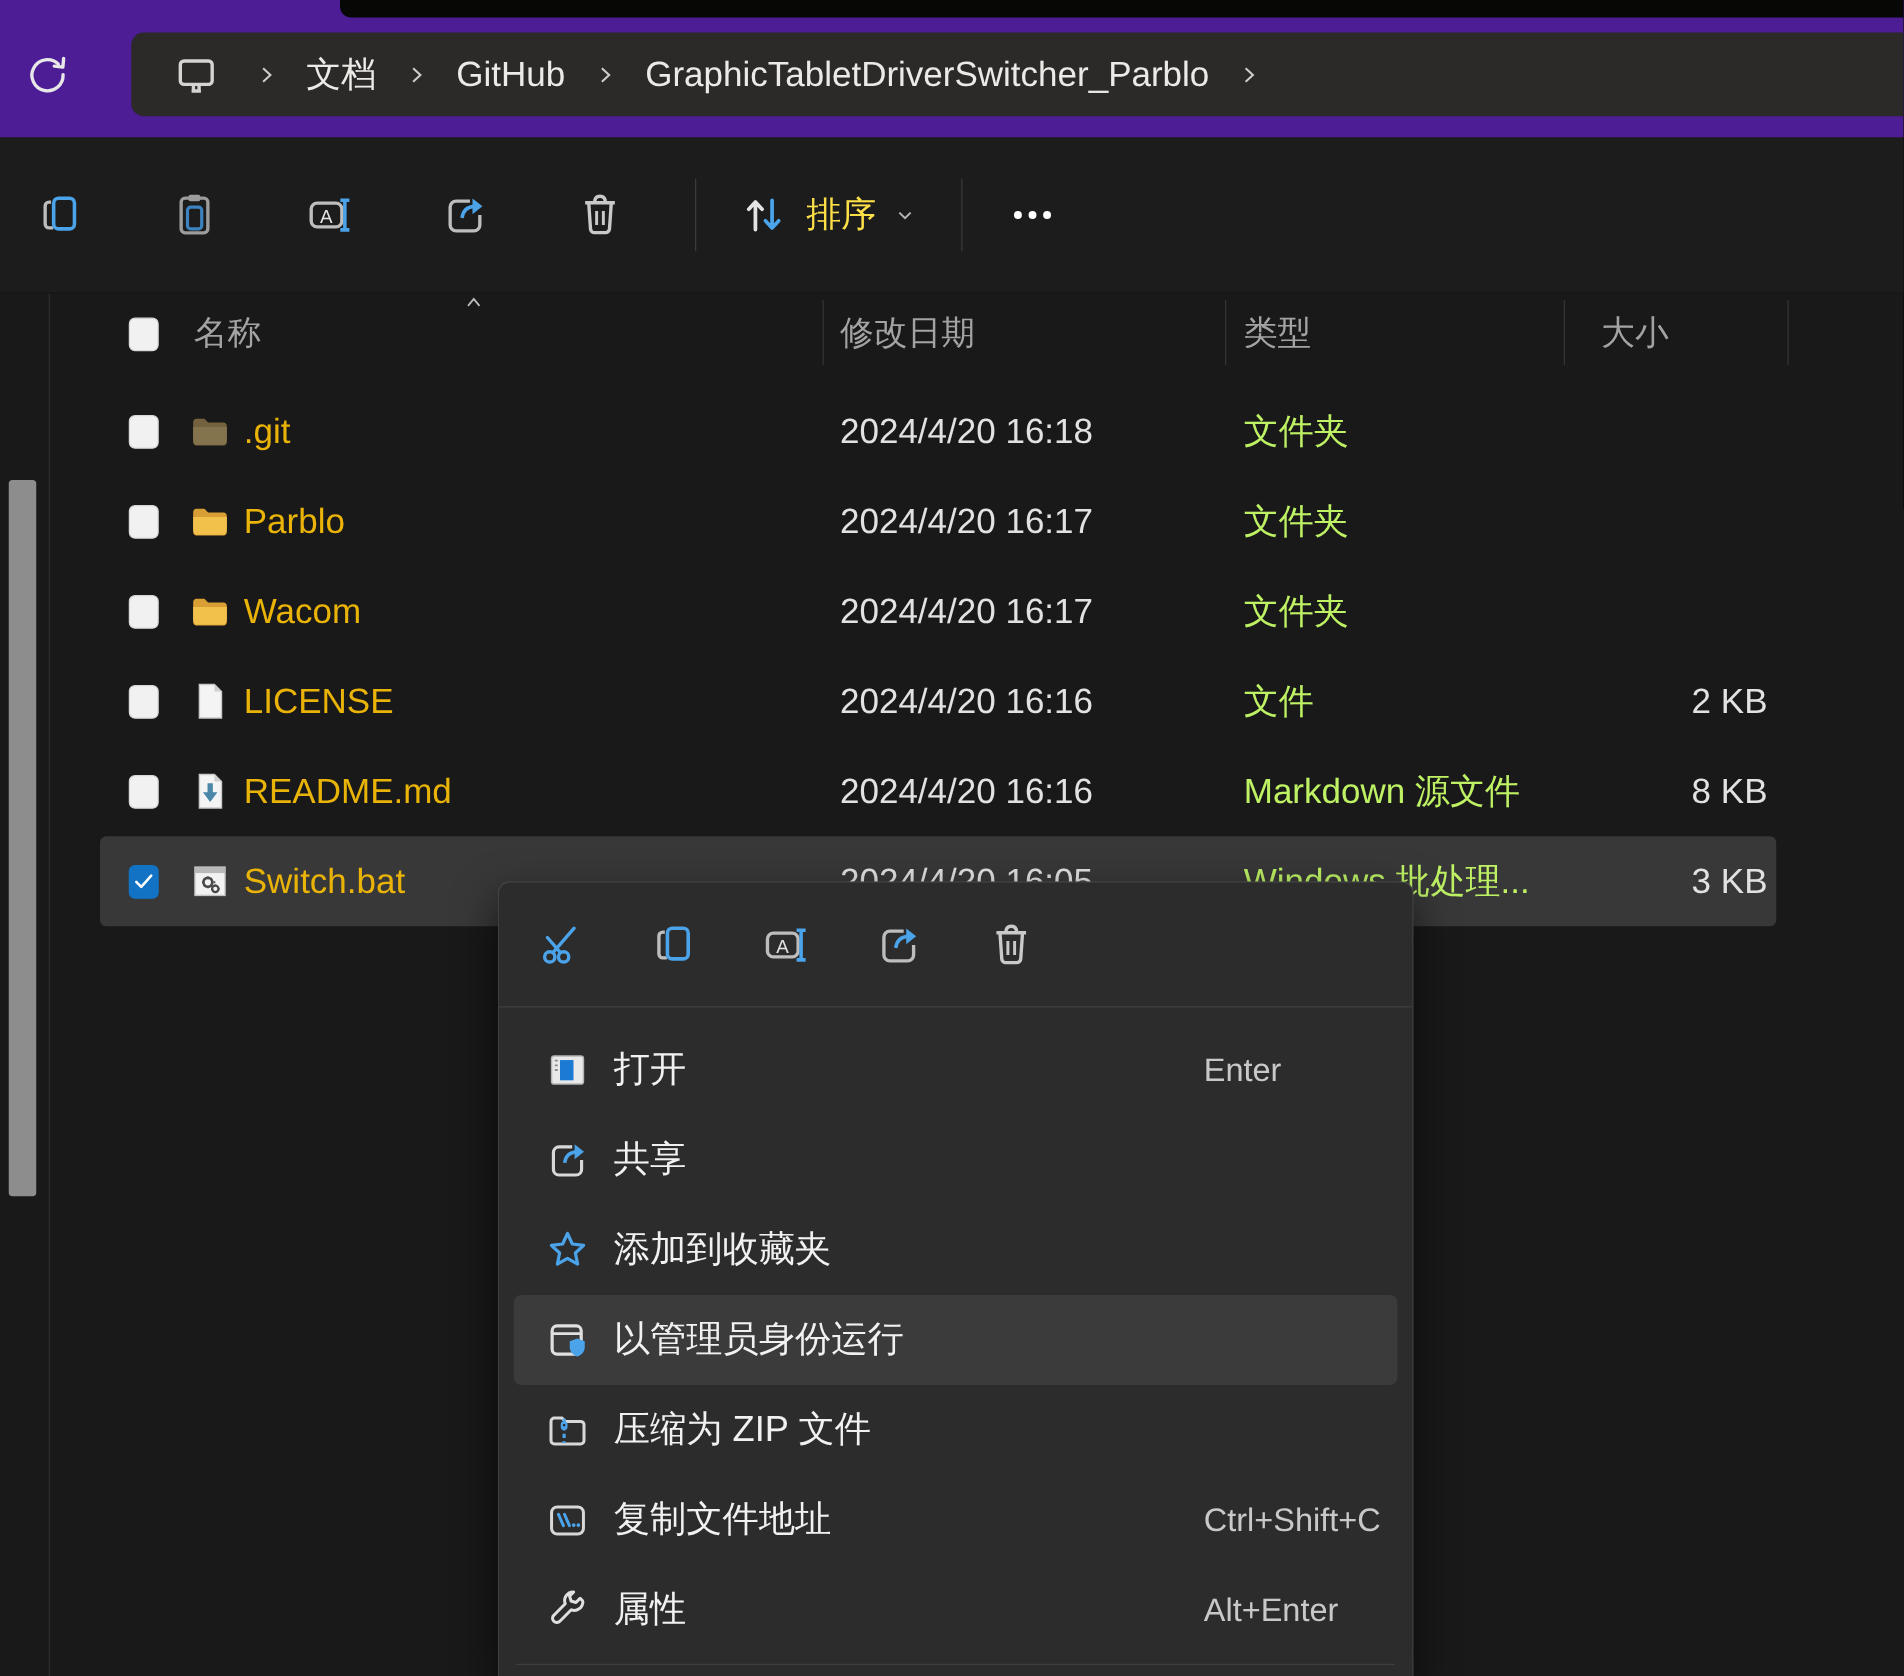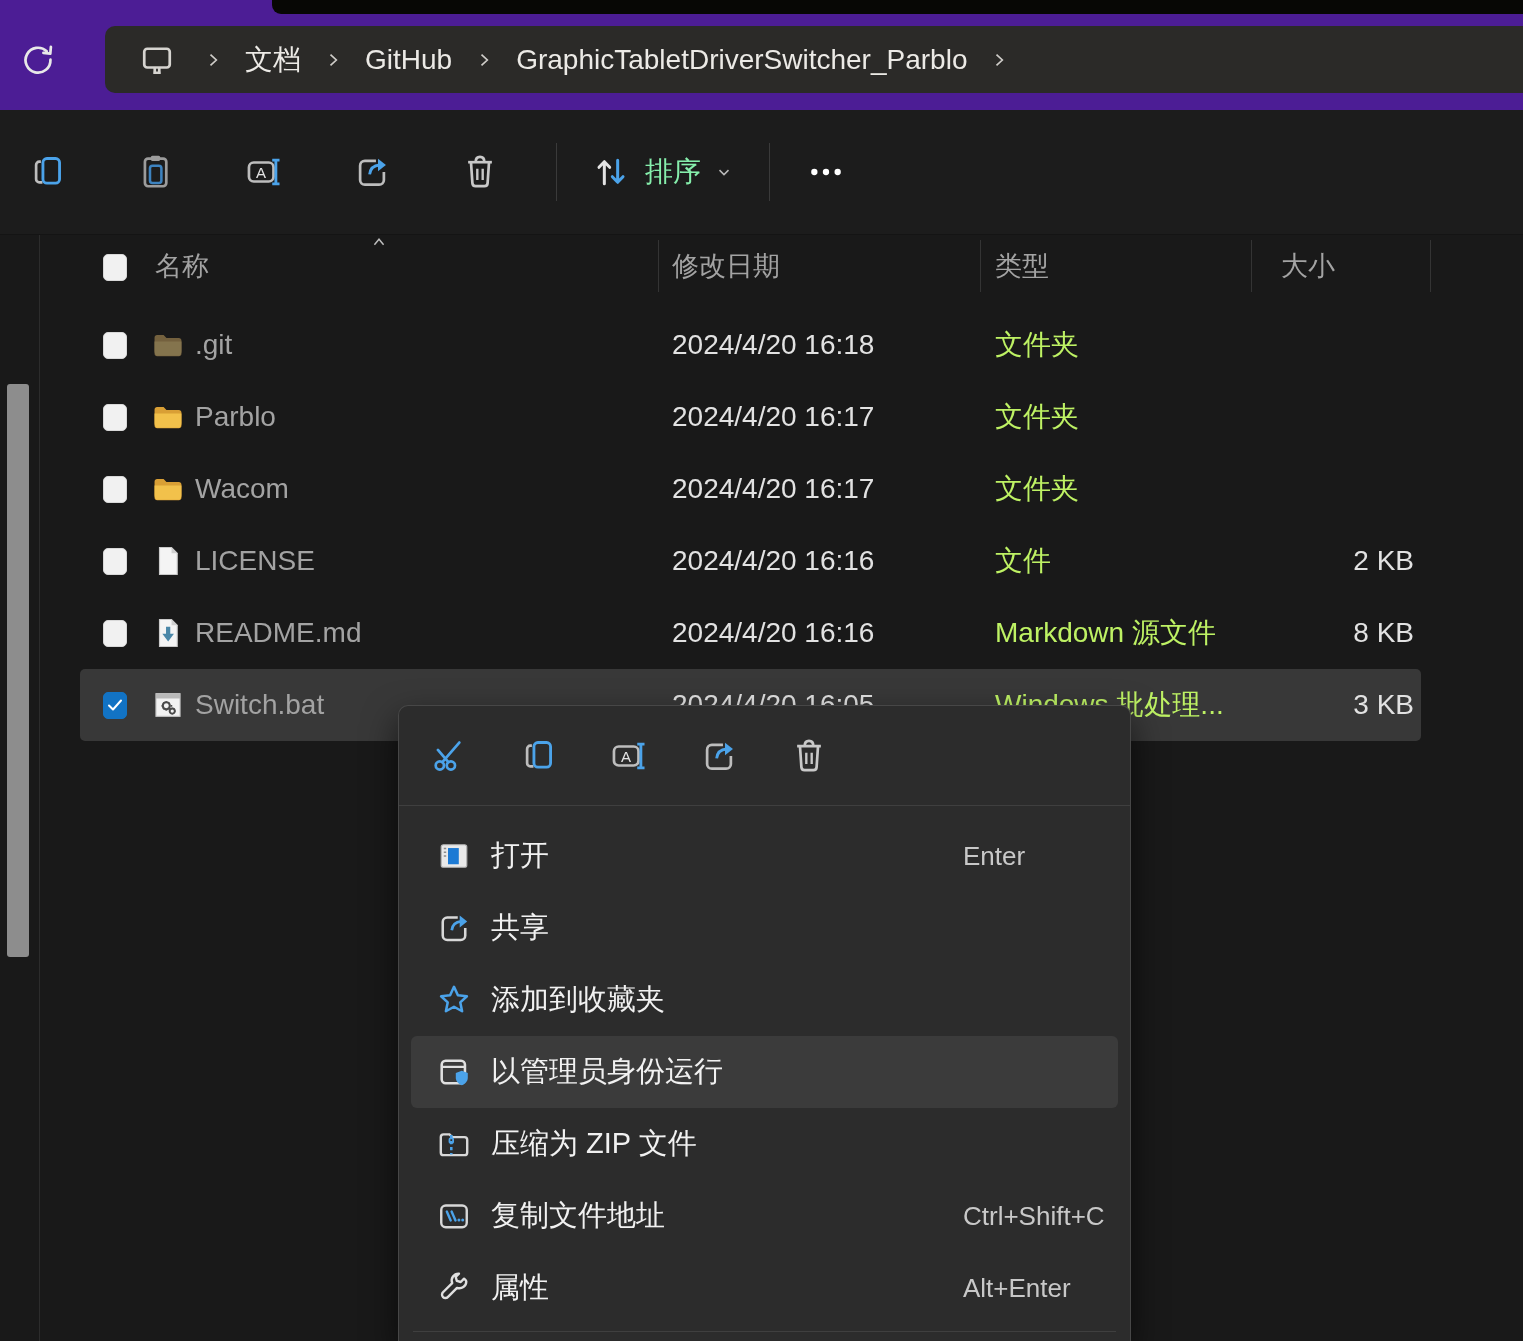--- a/index.html
+++ b/index.html
@@ -13,21 +13,21 @@
   .refresh-btn{ position:absolute; left:16px; top:38px; width:44px; height:44px; display:flex; align-items:center; justify-content:center; background:none; border:none; cursor:pointer; }
   .address-pill{ position:absolute; left:105px; top:26px; right:0; height:67px; background:#2b2a28; border-radius:10px 0 0 10px; display:flex; align-items:center; padding-left:28px; }
   .crumb{ font-size:28px; color:#eceae6; background:none; border:none; font-family:inherit; cursor:pointer; padding:4px 6px; }
   .crumb-sep{ color:#cfcdc9; font-size:22px; margin:0 16px; display:flex; align-items:center; }
   .addr-icon{ display:flex; align-items:center; margin-right:6px; }
 
   
   .toolbar{ position:absolute; top:110px; left:0; right:0; height:125px; background:#1c1c1c; border-bottom:1px solid #141414; display:flex; align-items:center; padding-left:16px; }
   .tool-btn{ width:64px; height:64px; display:flex; align-items:center; justify-content:center; background:none; border:none; border-radius:6px; cursor:pointer; margin-right:44px; }
   .tool-sep{ width:1px; height:58px; background:#3a3a3a; margin:0 20px 0 0; }
-  .tool-group{ display:flex; align-items:center; gap:14px; background:none; border:none; cursor:pointer; color:#86efac; font-family:inherit; font-size:28px; padding:10px 14px; border-radius:6px; }
+  .tool-group{ display:flex; align-items:center; gap:14px; background:none; border:none; cursor:pointer; color:#fde047; font-family:inherit; font-size:28px; padding:10px 14px; border-radius:6px; }
   .chev-small{ display:flex; align-items:center; }
 
   
   .content{ position:absolute; top:235px; left:0; right:0; bottom:0; }
   .left-rail{ position:absolute; left:0; top:0; bottom:0; width:40px; border-right:1px solid #2c2c2c; }
   .rail-thumb{ position:absolute; left:7px; top:149px; width:22px; height:573px; background:#8d8d8d; border-radius:3px; cursor:grab; }
   .list{ position:absolute; left:41px; top:0; right:0; bottom:0; }
 
   .cols-header{ position:relative; height:60px; font-size:27px; color:#e6e6e6; }
   .hdr-label{ position:absolute; top:13px; background:none; border:none; color:#a3a3a3; font-family:inherit; font-size:27px; cursor:pointer; }
@@ -36,21 +36,21 @@
   .sort-caret{ position:absolute; left:327px; top:-2px; }
   .checkbox{ width:24px; height:27px; border-radius:5px; background:#f1f1f1; border:1px solid #d8d8d8; cursor:pointer; flex:none; }
   .hdr-checkbox{ position:absolute; left:62px; top:19px; }
   .checkbox.checked{ background:#1273c4; border-color:#1273c4; display:flex; align-items:center; justify-content:center; }
 
   .rows{ padding-top:14px; }
   .row{ position:relative; height:72px; width:1341px; margin-left:39px; border-radius:5px; display:flex; align-items:center; font-size:28px; cursor:default; }
   .row.selected{ background:#383838; }
   .row .checkbox{ margin-left:23px; }
   .row-icon{ width:34px; height:34px; margin-left:24px; flex:none; display:flex; align-items:center; justify-content:center; }
-  .row-name{ margin-left:10px; color:#a3a3a3; white-space:nowrap; }
+  .row-name{ margin-left:10px; color:#eab308; white-space:nowrap; }
   .cell-date{ position:absolute; left:592px; color:#e2e2e2; }
   .cell-type{ position:absolute; left:915px; color:#bef264; white-space:nowrap; }
   .cell-size{ position:absolute; right:7px; width:150px; text-align:right; color:#e2e2e2; }
   .dim-folder{ filter:saturate(.55) brightness(.6); }
 
   
   .ctx-menu{ position:absolute; left:398px; top:705px; width:733px; height:636px; background:#2c2c2c; border:1px solid #474747; border-bottom:none; border-radius:10px 10px 0 0; box-shadow:0 14px 34px rgba(0,0,0,.6); overflow:hidden; }
   .ctx-iconrow{ height:99px; display:flex; align-items:center; padding-left:22px; }
   .ctx-iconbtn{ width:56px; height:56px; margin-right:34px; display:flex; align-items:center; justify-content:center; background:none; border:none; border-radius:6px; cursor:pointer; }
   .ctx-div{ height:1px; background:#3f3f3f; }

